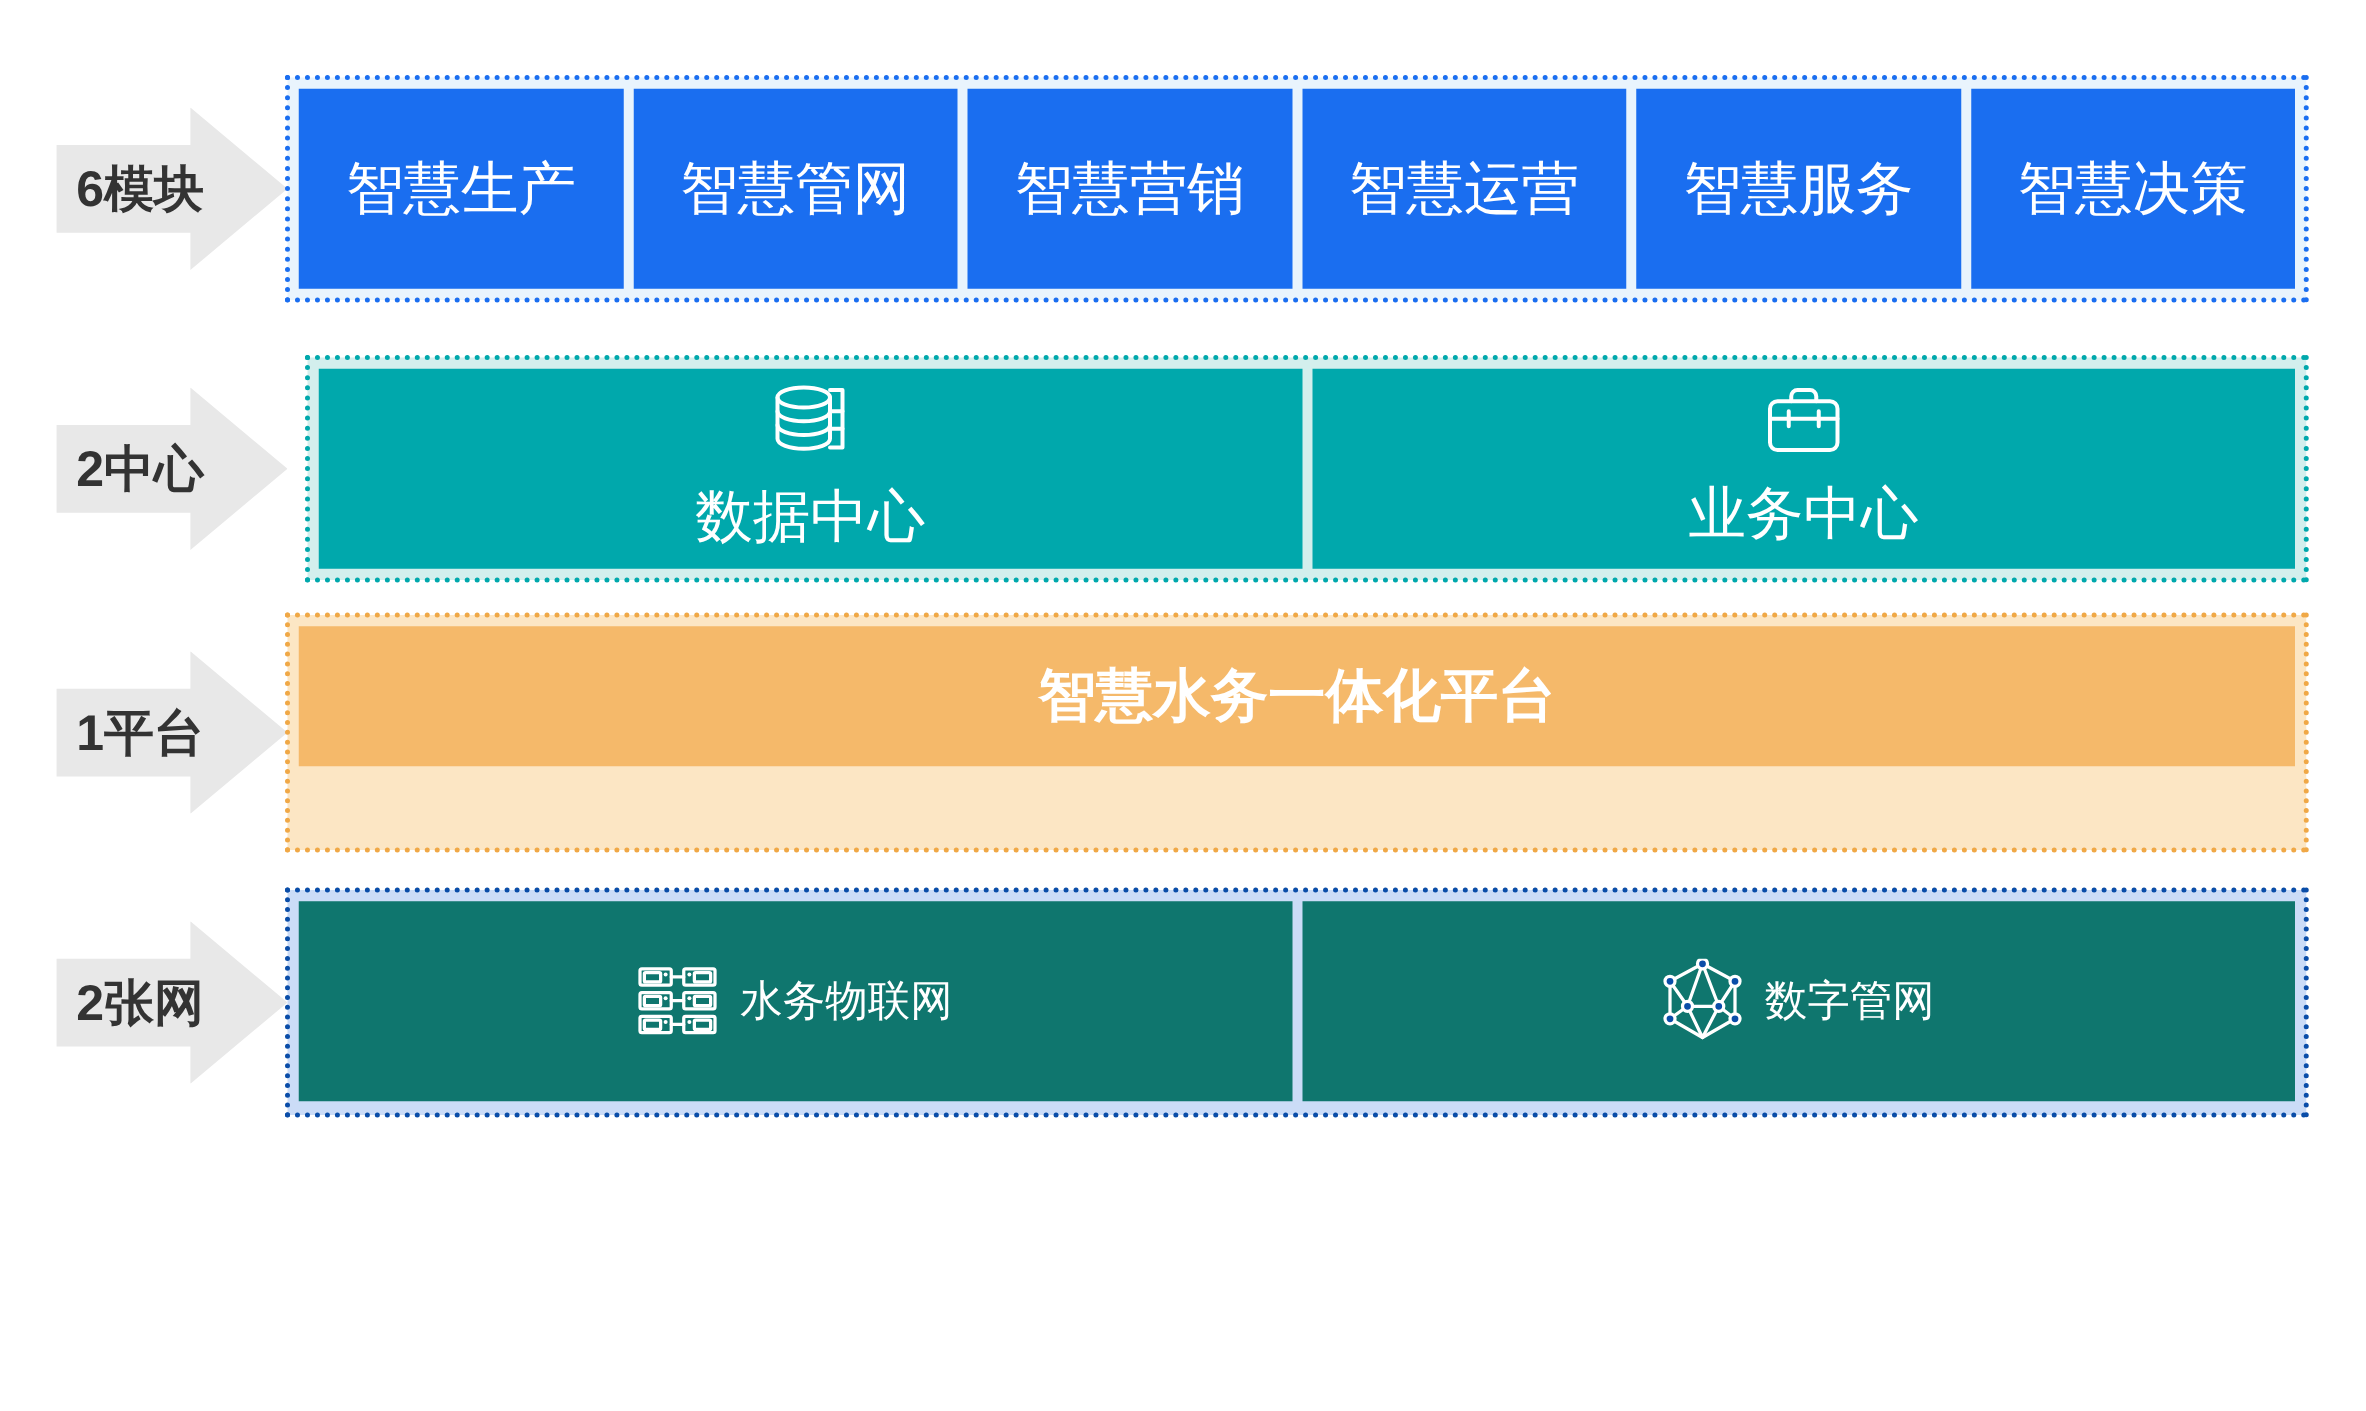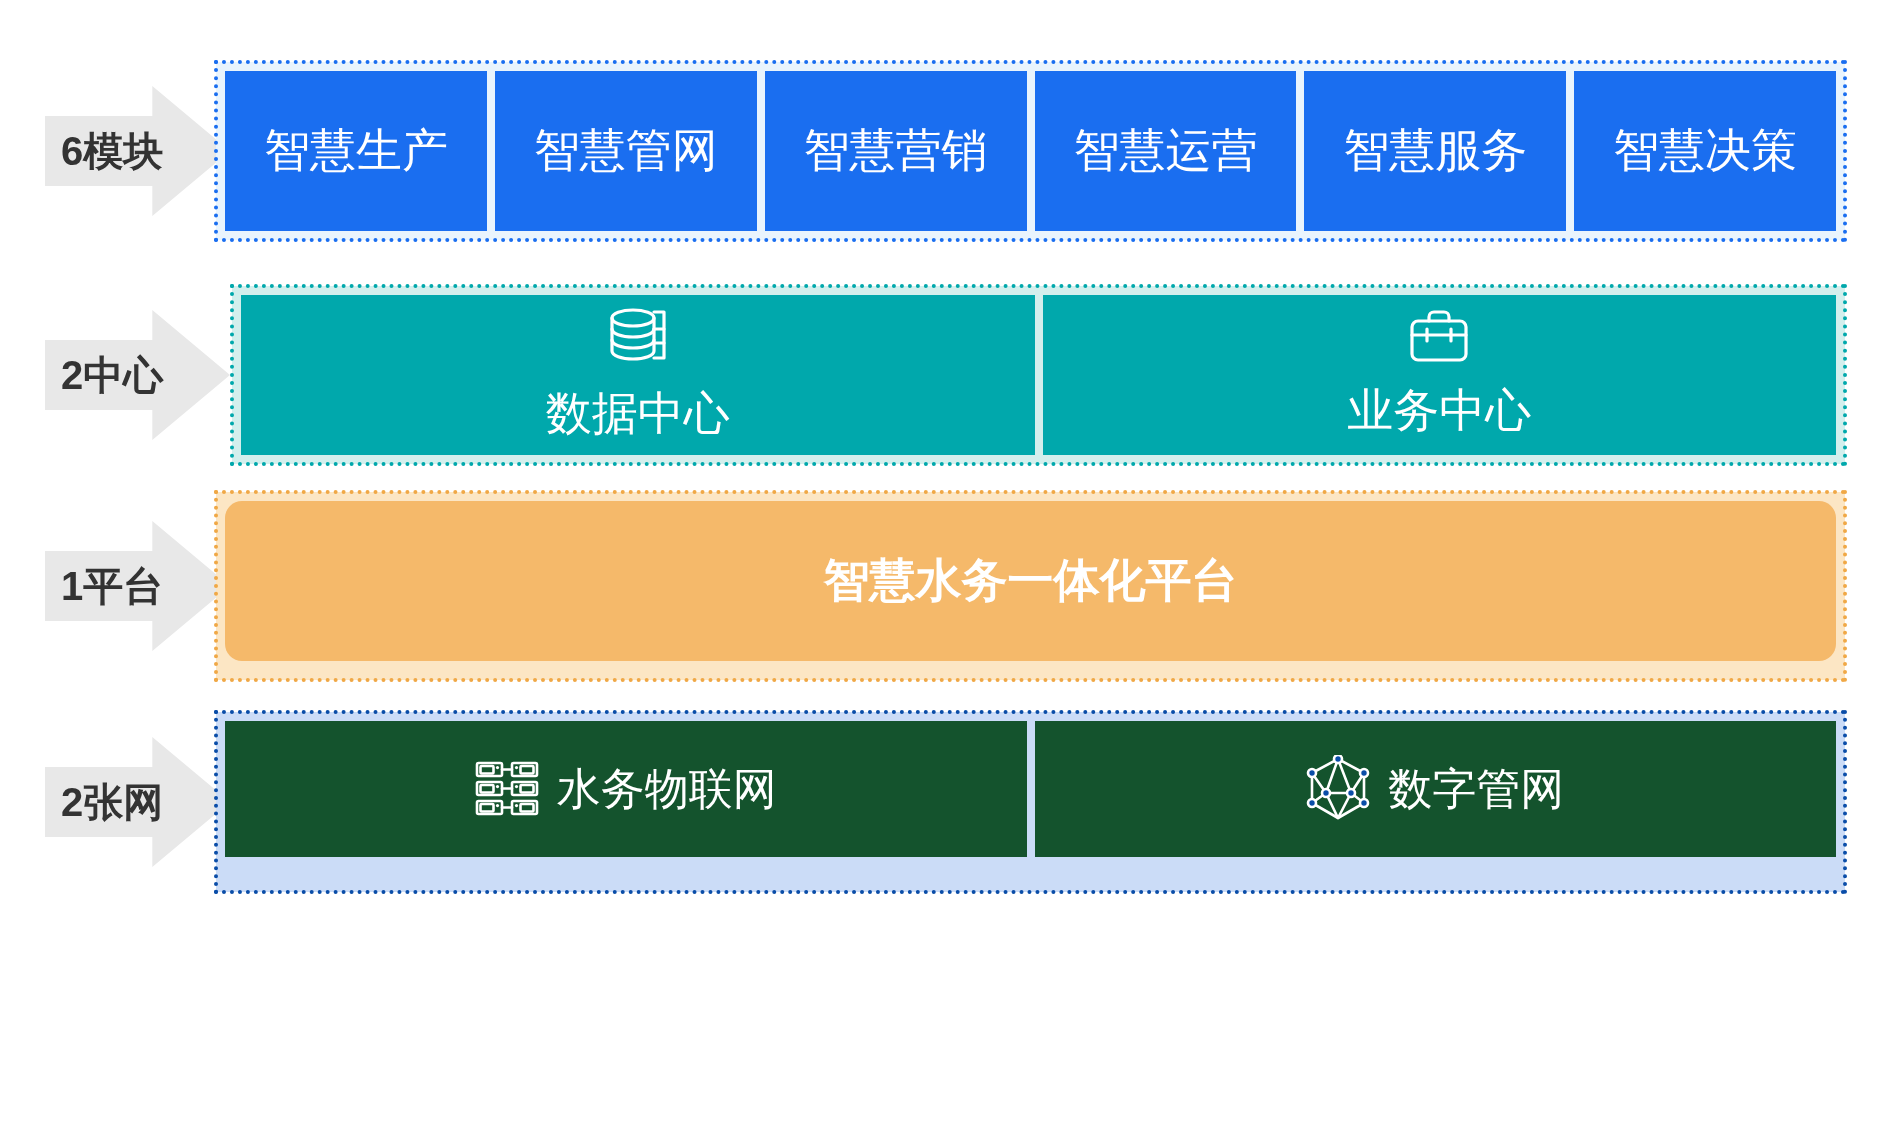--- a/index.html
+++ b/index.html
@@ -23,21 +23,21 @@
   .row {
     position: absolute;
     display: flex;
     align-items: center;
   }
 
   
   .arrow-label {
     position: relative;
     flex: 0 0 auto;
-    width: 171px;
+    width: 185px;
     height: 130px;
     display: flex;
     align-items: center;
     justify-content: flex-start;
   }
   .arrow-shape {
     position: absolute;
     left: 0;
     top: 0;
     width: 185px;
@@ -105,27 +105,26 @@
     background: #00a8ac;
     font-size: 46px;
     height: 160px;
     gap: 16px;
     flex-direction: column;
   }
   .panel-platform {
     background: #f5b96a;
     font-size: 46px;
     font-weight: bold;
+    height: 112px;
+  }
+  .panel-network {
+    background: #0f766e;
+    font-size: 34px;
     height: 160px;
-    border-radius: 17px;
-  }
-  .panel-network {
-    background: #14532d;
-    font-size: 44px;
-    height: 136px;
     gap: 18px;
   }
 
   .panel-icon {
     flex: 0 0 auto;
     display: flex;
     align-items: center;
     justify-content: center;
   }
   .panel-icon svg { display: block; }

